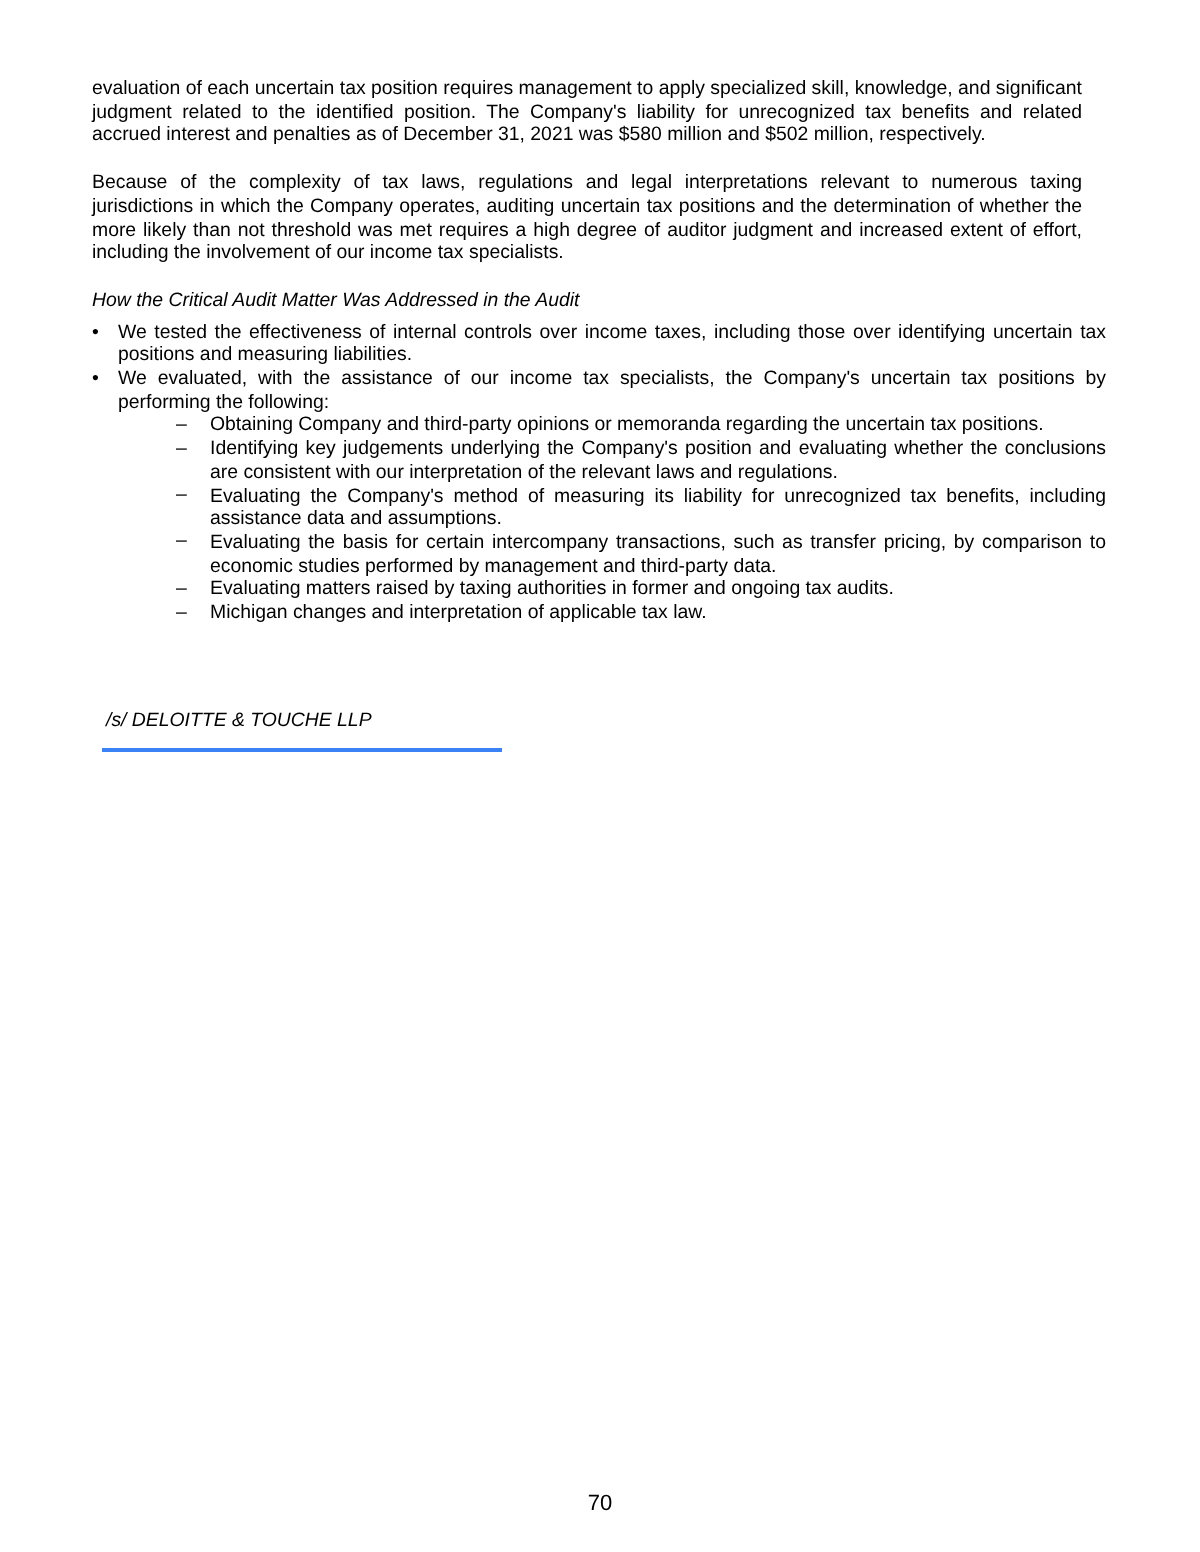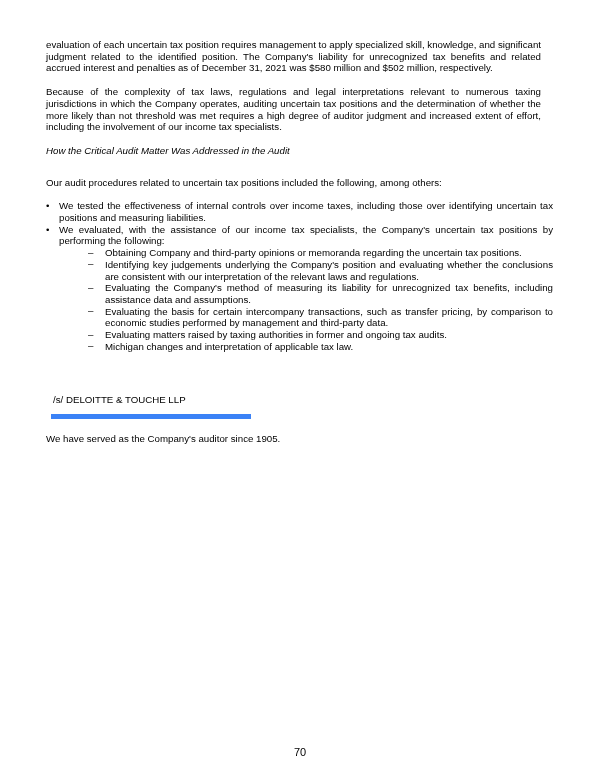--- a/index.html
+++ b/index.html
@@ -23,21 +23,21 @@
     top: 39px;
     left: 46px;
     width: 507px;
   }
   .para {
     margin: 0 12px 12px 0;
     text-align: justify;
   }
   .heading-italic {
     font-style: italic;
-    margin: 0 0 20px 0;
+    margin: 0 0 4px 0;
   }
   .bullet-list {
     margin: 0;
   }
   .bullet {
     position: relative;
     margin-left: 13px;
     text-align: justify;
   }
   .bullet > .marker {
@@ -55,21 +55,22 @@
     left: -17px;
     top: -0.5px;
   }
   .signature-block {
     margin-top: 42px;
   }
   .signature-name {
     display: inline-block;
     margin-left: 5px;
     padding: 0 65px 8px 2px;
-    border-bottom: 5px solid #3b82f6;
+    border-bottom: 2px solid #3b82f6;
+    font-style: italic;
   }
   .signature-line {
     margin-left: 5px;
     line-height: 13.5px;
     padding-left: 2px;
   }
   .auditor-note {
     margin-top: 14px;
     text-align: justify;
   }
@@ -88,21 +89,20 @@
 
 <div class="page">
   <div class="content">
 
     <p class="para">evaluation of each uncertain tax position requires management to apply specialized skill, knowledge, and significant judgment related to the identified position. The Company's liability for unrecognized tax benefits and related accrued interest and penalties as of December 31, 2021 was $580 million and $502 million, respectively.</p>
 
     <p class="para">Because of the complexity of tax laws, regulations and legal interpretations relevant to numerous taxing jurisdictions in which the Company operates, auditing uncertain tax positions and the determination of whether the more likely than not threshold was met requires a high degree of auditor judgment and increased extent of effort, including the involvement of our income tax specialists.</p>
 
     <p class="heading-italic">How the Critical Audit Matter Was Addressed in the Audit</p>
 
-    <p class="para">Our audit procedures related to uncertain tax positions included the following, among others:</p>
 
     <div class="bullet-list">
 
       <div class="bullet">
         <span class="marker">•</span>
         <span>We tested the effectiveness of internal controls over income taxes, including those over identifying uncertain tax positions and measuring liabilities.</span>
       </div>
 
       <div class="bullet">
         <span class="marker">•</span>
@@ -140,18 +140,17 @@
       </div>
 
     </div>
 
     <div class="signature-block">
       <div>
         <span class="signature-name">/s/ DELOITTE &amp; TOUCHE LLP</span>
       </div>
     </div>
 
-    <p class="auditor-note">We have served as the Company's auditor since 1905.</p>
 
   </div>
 
   <div class="page-number">70</div>
 </div>
 
 </body></html>

